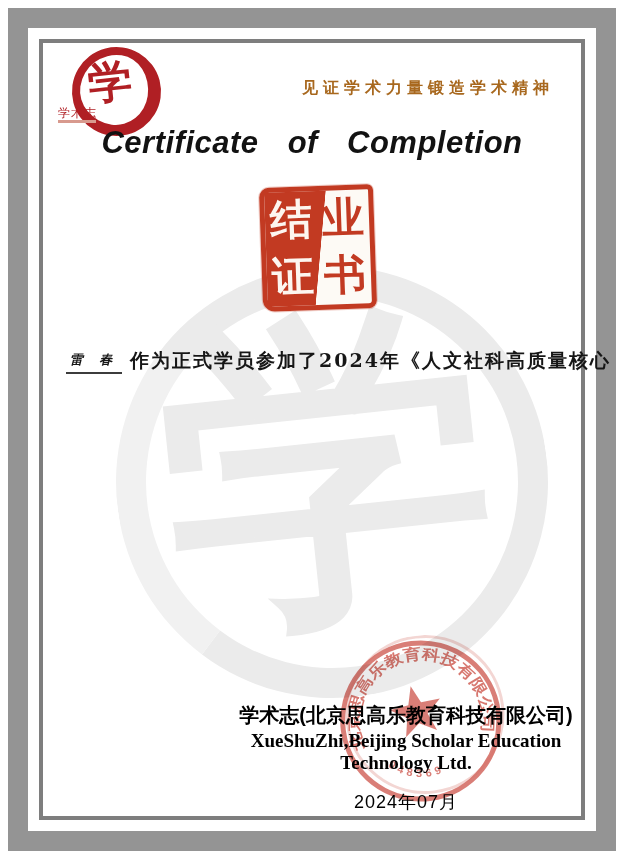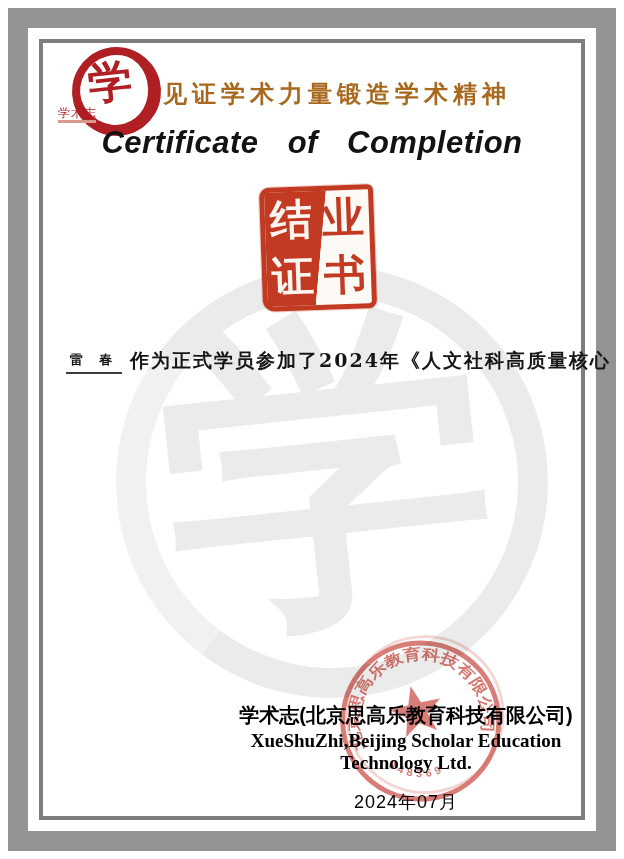--- a/index.html
+++ b/index.html
@@ -34,22 +34,22 @@
     line-height:62px;text-align:center;color:#b01f24;font-weight:bold;
     transform:rotate(-6deg);font-family:"DejaVu Serif","Liberation Serif",serif;
   }
   .logo-brand{
     position:absolute;left:0;top:60px;font-size:12px;font-weight:normal;color:#b01f24;
     letter-spacing:1px;
   }
   .logo-microtext{position:absolute;left:0;top:75px;width:38px;height:3px;background:#d89a8e;}
   
   .tagline{
-    position:absolute;left:120px;right:70px;top:78px;text-align:center;z-index:2;
-    font-size:24px;font-weight:bold;color:#a8681e;letter-spacing:5px;
+    position:absolute;left:120px;right:70px;top:78px;text-align:right;z-index:2;
+    font-size:16px;font-weight:bold;color:#a8681e;letter-spacing:5px;
     font-family:"DejaVu Serif","Liberation Serif",serif;
   }
   .title-en{
     position:absolute;left:60px;right:60px;top:125px;text-align:center;z-index:2;
     font-size:31px;font-weight:bold;font-style:italic;color:#121212;
     word-spacing:20px;letter-spacing:0.5px;
   }
   
   .stamp{
     position:absolute;left:261px;top:186px;width:104px;height:114px;z-index:2;
@@ -68,21 +68,21 @@
   
   .body-text{
     position:absolute;left:66px;right:50px;top:338px;z-index:3;
     font-size:19px;line-height:44px;color:#161616;font-weight:bold;
     letter-spacing:2px;white-space:nowrap;
     font-family:"DejaVu Serif","Liberation Serif",serif;
   }
   .name-slot{
     display:inline-block;min-width:52px;text-align:center;border-bottom:2px solid #3c3c3c;
     font-size:13px;line-height:15px;letter-spacing:6px;padding:0 2px 5px 2px;margin-right:8px;
-    vertical-align:baseline;position:relative;top:-3px;
+    vertical-align:baseline;position:relative;top:-3px;font-style:italic;
   }
   
   .footer{position:absolute;left:226px;right:38px;top:702px;text-align:center;z-index:3;}
   .company-cn{font-size:20px;font-weight:bold;color:#000;letter-spacing:0;}
   .company-en{
     font-size:19px;font-weight:bold;color:#000;margin-top:1px;
     font-family:"Liberation Serif","DejaVu Serif",serif;
   }
   .date-line{font-size:18px;font-weight:normal;color:#000;margin-top:16px;letter-spacing:1px;}
   

